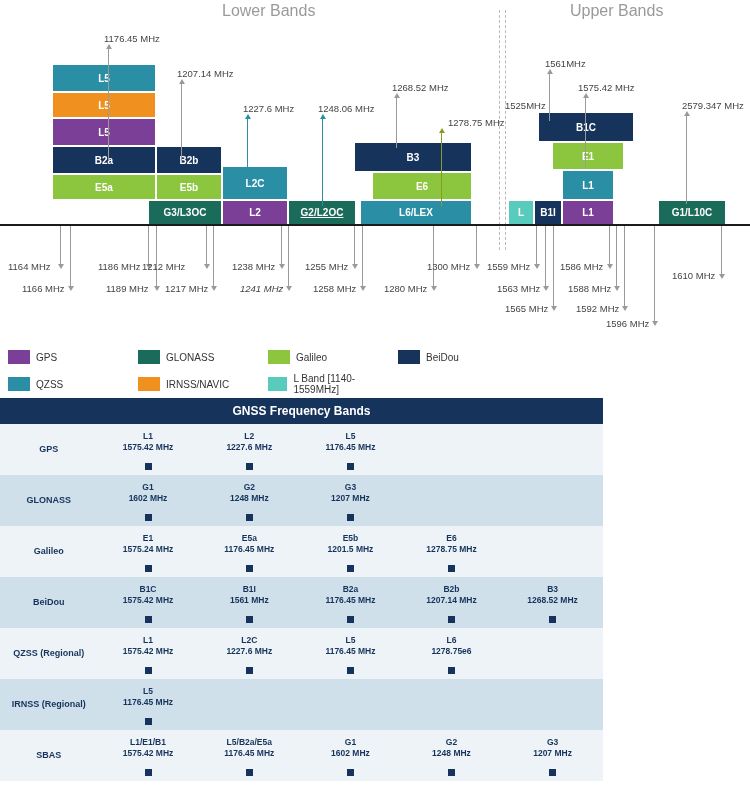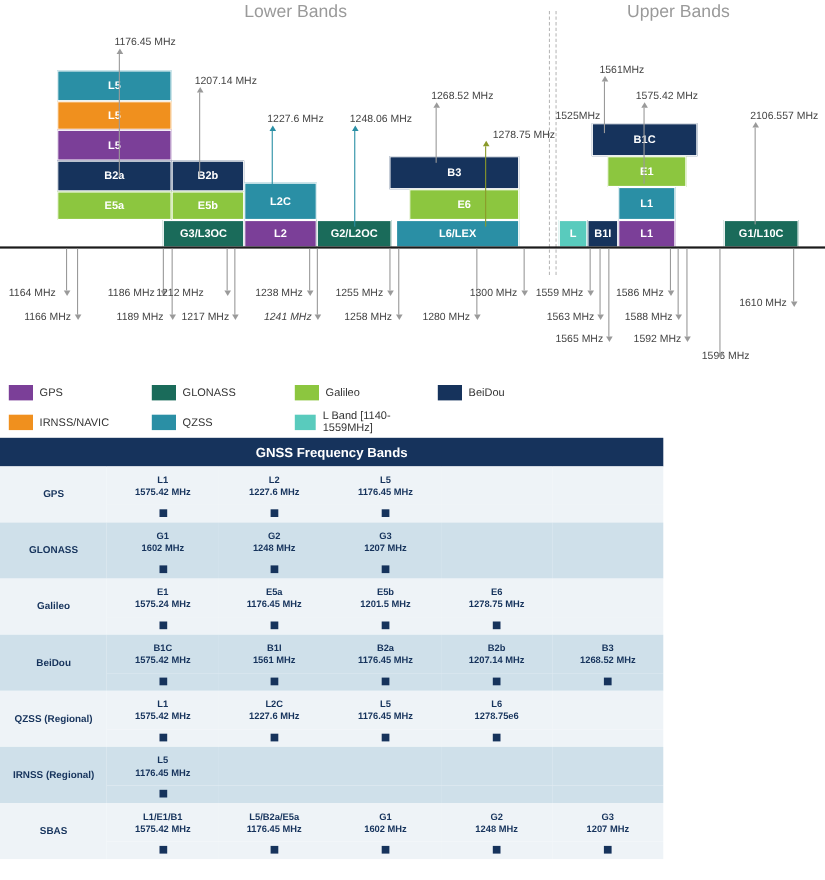--- a/index.html
+++ b/index.html
@@ -106,21 +106,21 @@
       <div class="band c-qzss" style="left: 52px; top: 64px; width: 104px; height: 28px;">L5</div>
       <div class="band c-irnss" style="left: 52px; top: 92px; width: 104px; height: 26px;">L5</div>
       <div class="band c-gps" style="left: 52px; top: 118px; width: 104px; height: 28px;">L5</div>
       <div class="band c-beidou" style="left: 52px; top: 146px; width: 104px; height: 28px;">B2a</div>
       <div class="band c-beidou" style="left: 156px; top: 146px; width: 66px; height: 28px;">B2b</div>
       <div class="band c-galileo" style="left: 52px; top: 174px; width: 104px; height: 26px;">E5a</div>
       <div class="band c-galileo" style="left: 156px; top: 174px; width: 66px; height: 26px;">E5b</div>
       <div class="band c-qzss" style="left: 222px; top: 166px; width: 66px; height: 34px;">L2C</div>
       <div class="band c-glonass" style="left: 148px; top: 200px; width: 74px; height: 25px;">G3/L3OC</div>
       <div class="band c-gps" style="left: 222px; top: 200px; width: 66px; height: 25px;">L2</div>
-      <div class="band c-glonass" style="left: 288px; top: 200px; width: 68px; height: 25px;">G2/L2OC</div>
+      <div class="band c-glonass" style="left: 288px; top: 200px; width: 68px; height: 25px; text-decoration: underline;">G2/L2OC</div>
       <div class="band c-beidou" style="left: 354px; top: 142px; width: 118px; height: 30px;">B3</div>
       <div class="band c-galileo" style="left: 372px; top: 172px; width: 100px; height: 28px;">E6</div>
       <div class="band c-qzss" style="left: 360px; top: 200px; width: 112px; height: 25px;">L6/LEX</div>
       <div class="band c-lband" style="left: 508px; top: 200px; width: 26px; height: 25px;">L</div>
       <div class="band c-beidou" style="left: 534px; top: 200px; width: 28px; height: 25px;">B1I</div>
       <div class="band c-beidou" style="left: 538px; top: 112px; width: 96px; height: 30px;">B1C</div>
       <div class="band c-galileo" style="left: 552px; top: 142px; width: 72px; height: 28px;">E1</div>
       <div class="band c-qzss" style="left: 562px; top: 170px; width: 52px; height: 30px;">L1</div>
       <div class="band c-gps" style="left: 562px; top: 200px; width: 52px; height: 25px;">L1</div>
       <div class="band c-glonass" style="left: 658px; top: 200px; width: 68px; height: 25px;">G1/L10C</div>
@@ -147,21 +147,21 @@
       <div class="callout" style="left: 448px; top: 117px;">1278.75 MHz</div>
       <div class="tick-up" style="left: 441px; top: 133px; height: 73px; background: rgb(138, 154, 42);"></div>
       <div class="arrow-up" style="left: 438.5px; top: 128px; border-bottom-color: rgb(138, 154, 42);"></div>
       <div class="callout" style="left: 505px; top: 100px;">1525MHz</div>
       <div class="callout" style="left: 545px; top: 58px;">1561MHz</div>
       <div class="tick-up" style="left: 549px; top: 74px; height: 47px;"></div>
       <div class="arrow-up" style="left: 546.5px; top: 69px;"></div>
       <div class="callout" style="left: 578px; top: 82px;">1575.42 MHz</div>
       <div class="tick-up" style="left: 585px; top: 98px; height: 69px;"></div>
       <div class="arrow-up" style="left: 582.5px; top: 93px;"></div>
-      <div class="callout" style="left: 682px; top: 100px;">2106.557 MHz</div>
+      <div class="callout" style="left: 682px; top: 100px;">2579.347 MHz</div>
       <div class="tick-up" style="left: 686px; top: 116px; height: 88px;"></div>
       <div class="arrow-up" style="left: 683.5px; top: 111px;"></div>
     </div>
   <div id="bottom-callouts">
       <div class="callout" style="left: 8px; top: 261px;">1164 MHz</div>
       <div class="tick-dn" style="left: 60px; top: 226px; height: 38px;"></div>
       <div class="arrow-dn" style="left: 57.5px; top: 264px;"></div>
       <div class="callout" style="left: 22px; top: 283px;">1166 MHz</div>
       <div class="tick-dn" style="left: 70px; top: 226px; height: 60px;"></div>
       <div class="arrow-dn" style="left: 67.5px; top: 286px;"></div>
@@ -206,21 +206,21 @@
       <div class="arrow-dn" style="left: 550.5px; top: 306px;"></div>
       <div class="callout" style="left: 560px; top: 261px;">1586 MHz</div>
       <div class="tick-dn" style="left: 609px; top: 226px; height: 38px;"></div>
       <div class="arrow-dn" style="left: 606.5px; top: 264px;"></div>
       <div class="callout" style="left: 568px; top: 283px;">1588 MHz</div>
       <div class="tick-dn" style="left: 616px; top: 226px; height: 60px;"></div>
       <div class="arrow-dn" style="left: 613.5px; top: 286px;"></div>
       <div class="callout" style="left: 576px; top: 303px;">1592 MHz</div>
       <div class="tick-dn" style="left: 624px; top: 226px; height: 80px;"></div>
       <div class="arrow-dn" style="left: 621.5px; top: 306px;"></div>
-      <div class="callout" style="left: 638px; top: 318px;">1596 MHz</div>
+      <div class="callout" style="left: 606px; top: 318px;">1596 MHz</div>
       <div class="tick-dn" style="left: 654px; top: 226px; height: 95px;"></div>
       <div class="arrow-dn" style="left: 651.5px; top: 321px;"></div>
       <div class="callout" style="left: 672px; top: 270px;">1610 MHz</div>
       <div class="tick-dn" style="left: 721px; top: 226px; height: 48px;"></div>
       <div class="arrow-dn" style="left: 718.5px; top: 274px;"></div>
     </div>
 </div>
 
 <div class="legend">
   <div class="legend-row" id="legend-row-1">
@@ -236,26 +236,26 @@
         <span class="swatch" style="background: rgb(140, 198, 63);"></span>
         <span>Galileo</span>
       </div>
       <div class="legend-item w1">
         <span class="swatch" style="background: rgb(22, 51, 92);"></span>
         <span>BeiDou</span>
       </div>
     </div>
   <div class="legend-row" id="legend-row-2">
       <div class="legend-item w2">
+        <span class="swatch" style="background: rgb(42, 143, 165);"></span>
+        <span>QZSS</span>
+      </div>
+      <div class="legend-item w2">
         <span class="swatch" style="background: rgb(240, 144, 30);"></span>
         <span>IRNSS/NAVIC</span>
-      </div>
-      <div class="legend-item w2">
-        <span class="swatch" style="background: rgb(42, 143, 165);"></span>
-        <span>QZSS</span>
       </div>
       <div class="legend-item w2">
         <span class="swatch" style="background: rgb(89, 203, 189);"></span>
         <span>L Band [1140-1559MHz]</span>
       </div>
     </div>
 </div>
 
 <div class="table-wrap">
   <table>

